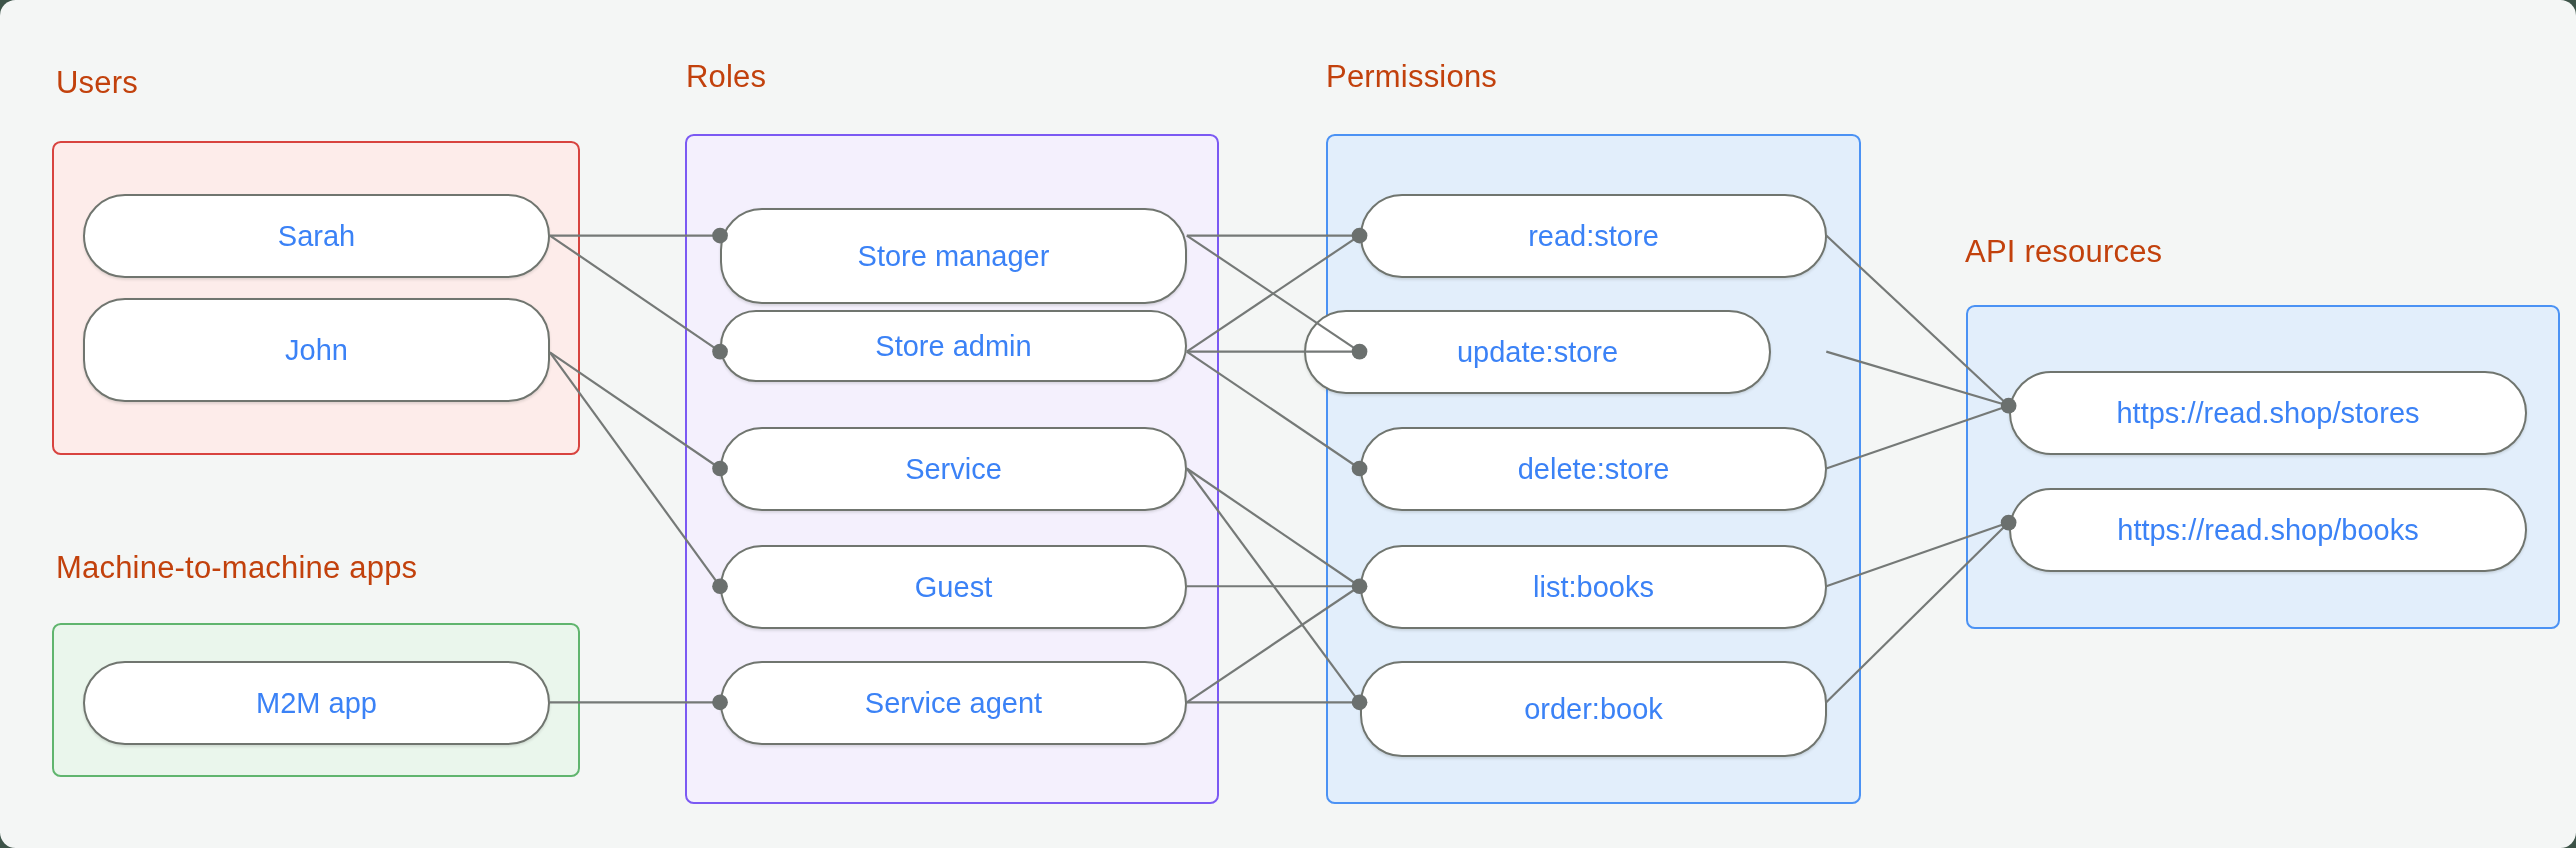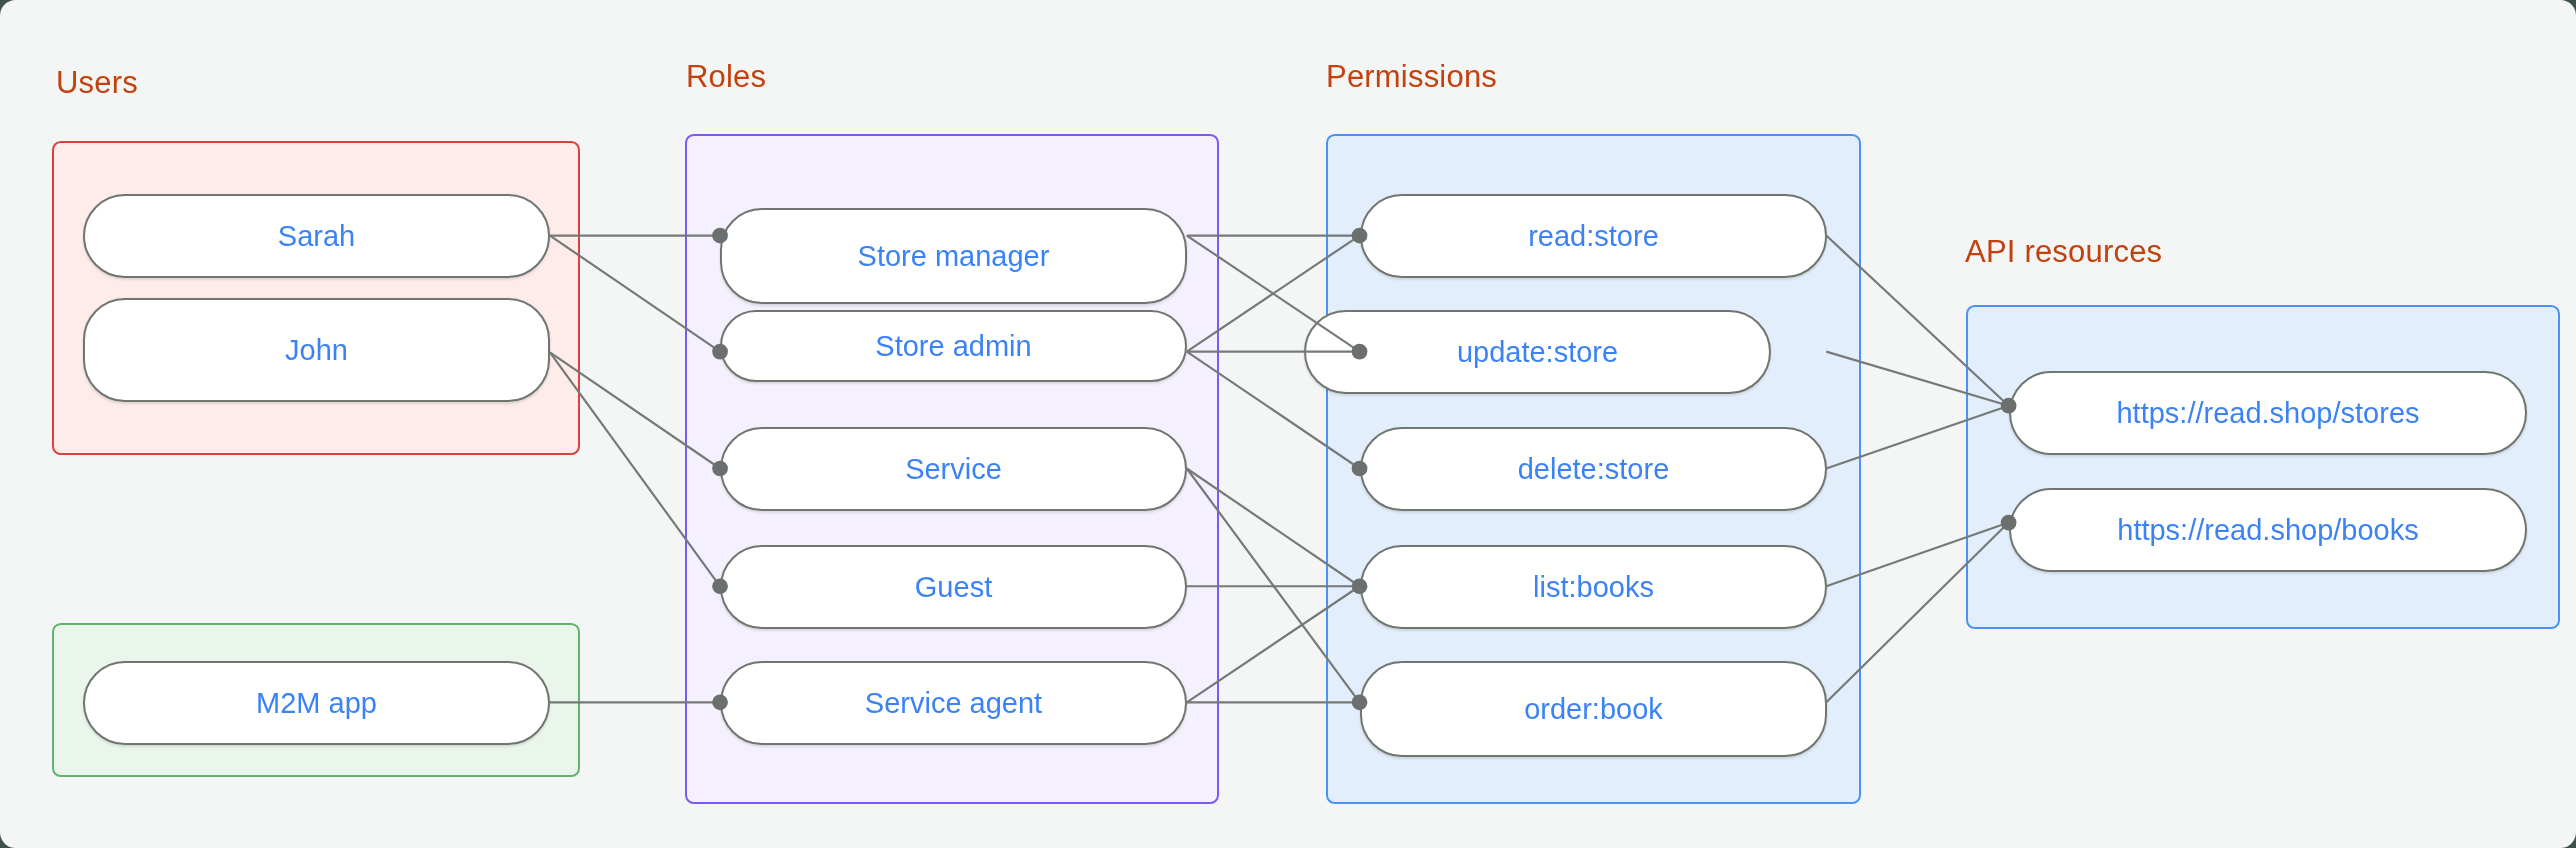--- a/index.html
+++ b/index.html
@@ -34,20 +34,21 @@
 
   <div class="group-label" style="left:56px;top:65px">Users</div>
   <div class="group-box box-layer" style="left: 52px; top: 141px; width: 528px; height: 314px; border-color: rgb(216, 67, 63); background: rgb(253, 236, 234);"></div>
 
   <div class="group-label" style="left:686px;top:59px">Roles</div>
   <div class="group-box box-layer" style="left: 685px; top: 134px; width: 534px; height: 670px; border-color: rgb(123, 89, 243); background: rgb(244, 240, 253);"></div>
 
   <div class="group-label" style="left:1326px;top:59px">Permissions</div>
   <div class="group-box box-layer" style="left: 1326px; top: 134px; width: 535px; height: 670px; border-color: rgb(75, 146, 244); background: rgb(226, 238, 251);"></div>
 
+  <div class="group-label" style="left:56px;top:550px">Machine-to-machine apps</div>
   <div class="group-box box-layer" style="left: 52px; top: 623px; width: 528px; height: 154px; border-color: rgb(96, 181, 110); background: rgb(234, 246, 236);"></div>
 
   <div class="group-label" style="left:1965px;top:234px">API resources</div>
   <div class="group-box box-layer" style="left: 1966px; top: 305px; width: 594px; height: 324px; border-color: rgb(75, 146, 244); background: rgb(226, 238, 251);"></div>
 
   <div id="nodes">
       <div class="node" style="left: 83px; top: 194px; width: 467px; height: 84px;">Sarah</div>
       <div class="node" style="left: 83px; top: 298px; width: 467px; height: 104px;">John</div>
       <div class="node" style="left: 83px; top: 661px; width: 467px; height: 84px;">M2M app</div>
       <div class="node" style="left: 720px; top: 208px; width: 467px; height: 96px;">Store manager</div>

